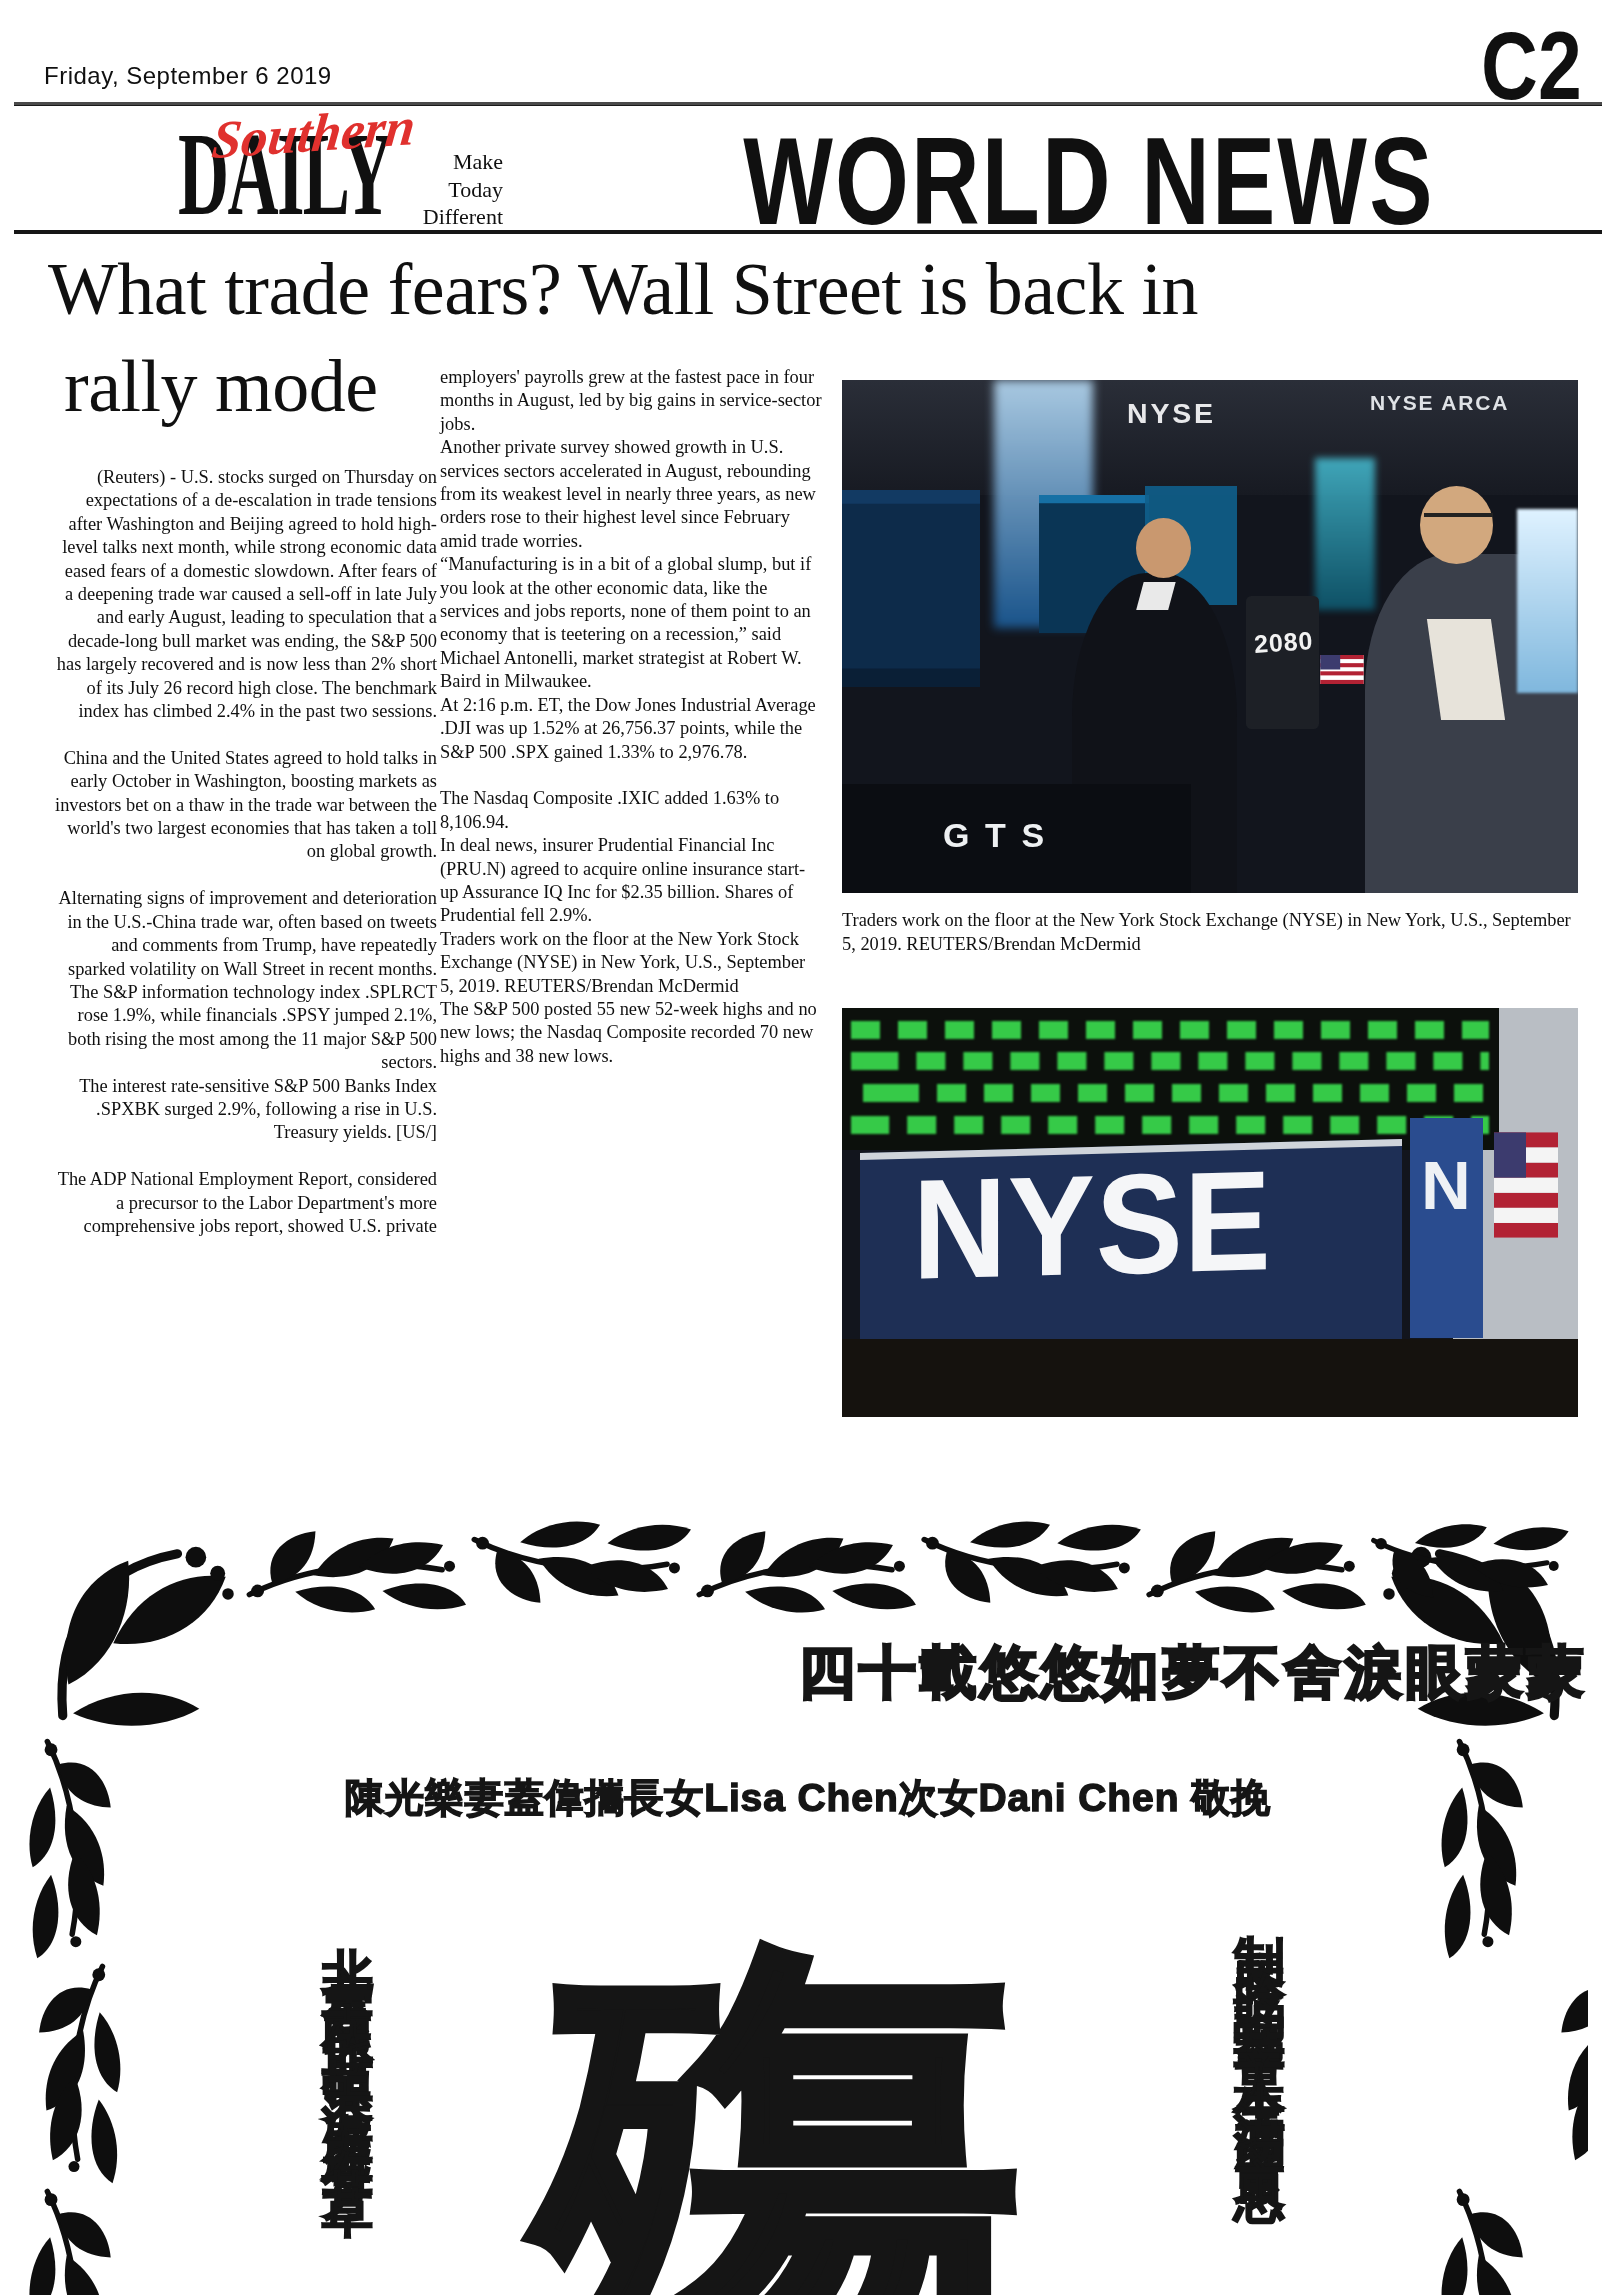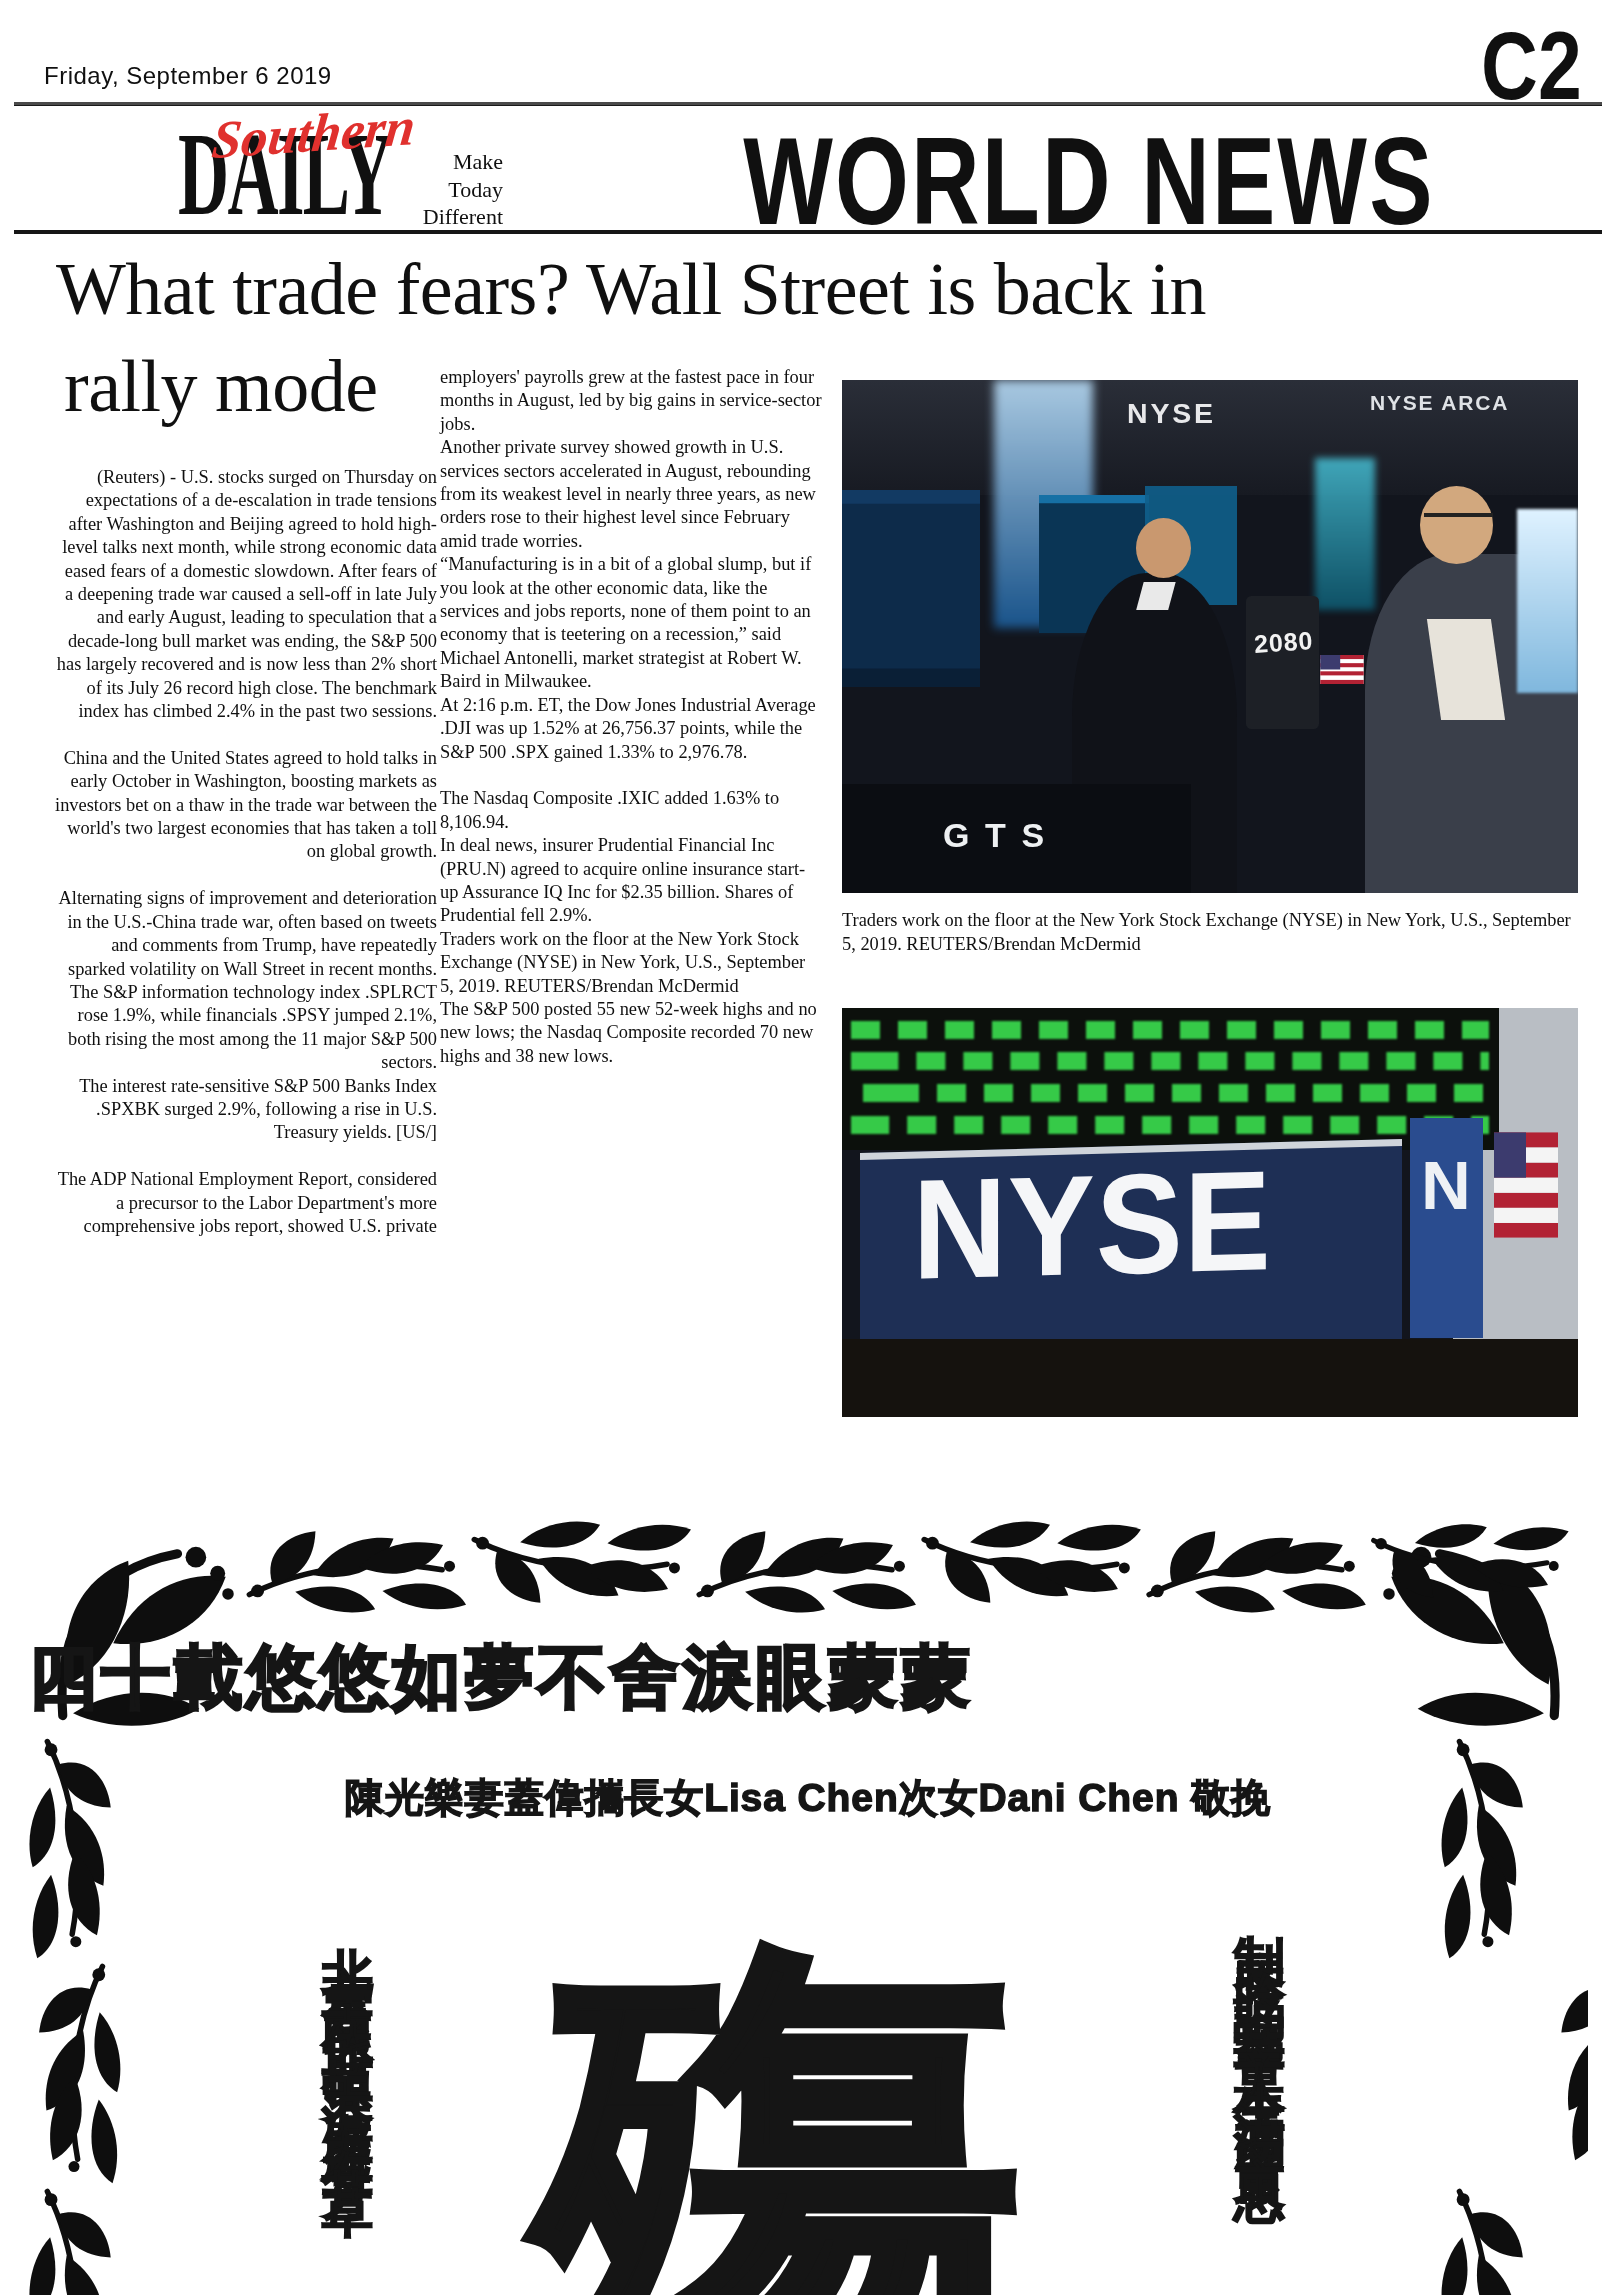--- a/index.html
+++ b/index.html
@@ -12,21 +12,21 @@
   .pageno{right:34px;top:18.4px;font-size:96px;font-weight:900;transform:scaleX(.82);transform-origin:right center;line-height:1;}
   .rule1{left:13.8px;top:102px;width:1588px;height:3.2px;background:#4a4a4a;border-bottom:0.9px solid #1a1a1a;}
   .rule2{left:13.8px;top:230px;width:1588px;height:4.1px;background:#161616;}
   
   .daily{left:107px;top:116px;font-size:118px;font-weight:700;line-height:1;transform:scaleX(.60);letter-spacing:-2.8px;}
   .southern{left:212px;top:107px;font-size:53px;font-weight:700;font-style:italic;color:#e0312e;
             transform:rotate(-4deg) skewX(-10deg);line-height:1;z-index:3;}
   .tagline{left:404px;top:148px;width:99px;font-size:22px;line-height:27.5px;text-align:right;}
   .worldnews{left:634px;top:118px;font-size:125px;font-weight:900;line-height:1;transform:scaleX(.76);letter-spacing:2.8px;}
   
-  .hl1{left:56px;top:252px;font-size:74px;line-height:1;letter-spacing:-0.5px;}
+  .hl1{left:48px;top:252px;font-size:74px;line-height:1;letter-spacing:-0.5px;}
   .hl2{left:64px;top:349px;font-size:74px;line-height:1;letter-spacing:-0.5px;}
   .col{width:383px;font-size:18.4px;line-height:23.4px;text-align:left;}
   .col p{margin:0;}
   .col p.gap{margin-top:23.4px;}
   #col1{left:54px;top:466px;text-align:right;}
   #col2{left:440px;top:366px;}
   
   .photo{overflow:hidden;background:#12151d;}
   #photo1{left:842px;top:380px;width:736px;height:513px;}
   #photo2{left:842px;top:1008px;width:736px;height:409px;}
@@ -60,21 +60,21 @@
            background:repeating-linear-gradient(90deg,#39d44c 0 29px,rgba(0,0,0,0) 29px 47px);}
   .p2banner{left:18.4px;top:138px;width:542px;height:197px;background:#1e2f55;border-top:7.3px solid #cfd4da;transform:skewY(-1.5deg);}
   .p2nyse{left:55px;top:146px;font-size:142px;font-weight:900;color:#f5f6f8;line-height:1;transform:skewY(-1.5deg) scaleX(.92);letter-spacing:0.9px;}
   .p2banner2{left:568px;top:110px;width:73px;height:220px;background:#2a4c8f;}
   .p2n2{left:579px;top:138px;font-size:69px;font-weight:900;color:#eef1f5;}
   .p2floor{left:0;top:331px;width:736px;height:78px;background:#15120e;}
   
   #memorial{left:28.5px;top:1521px;width:1559px;height:1473px;}
   .bordersvg{position:absolute;left:0;top:0;}
   .cjk{font-weight:900;color:#151515;}
-  .m-headline{left:0;top:123px;width:1559px;text-align:left;font-size:69px;letter-spacing:3.7px;
+  .m-headline{left:0;top:123px;width:1559px;text-align:right;font-size:57px;letter-spacing:3.7px;
               -webkit-text-stroke:2.8px #151515;line-height:1;}
   .m-family{left:0;top:250px;width:1559px;text-align:center;font-size:39px;letter-spacing:0.9px;
             -webkit-text-stroke:1.4px #151515;font-family:"Liberation Sans","DejaVu Sans",sans-serif;font-weight:900;}
   .vert{writing-mode:vertical-rl;text-orientation:upright;font-size:51px;letter-spacing:18.4px;
         -webkit-text-stroke:1.8px #151515;line-height:1;}
   .m-left{left:293px;top:386px;height:1056px;}
   .m-right{left:1205px;top:373px;height:1111px;}
   .m-big{left:496px;top:404px;width:514px;text-align:center;font-size:487px;line-height:1.05;
          -webkit-text-stroke:8.3px #151515;}
 </style>

